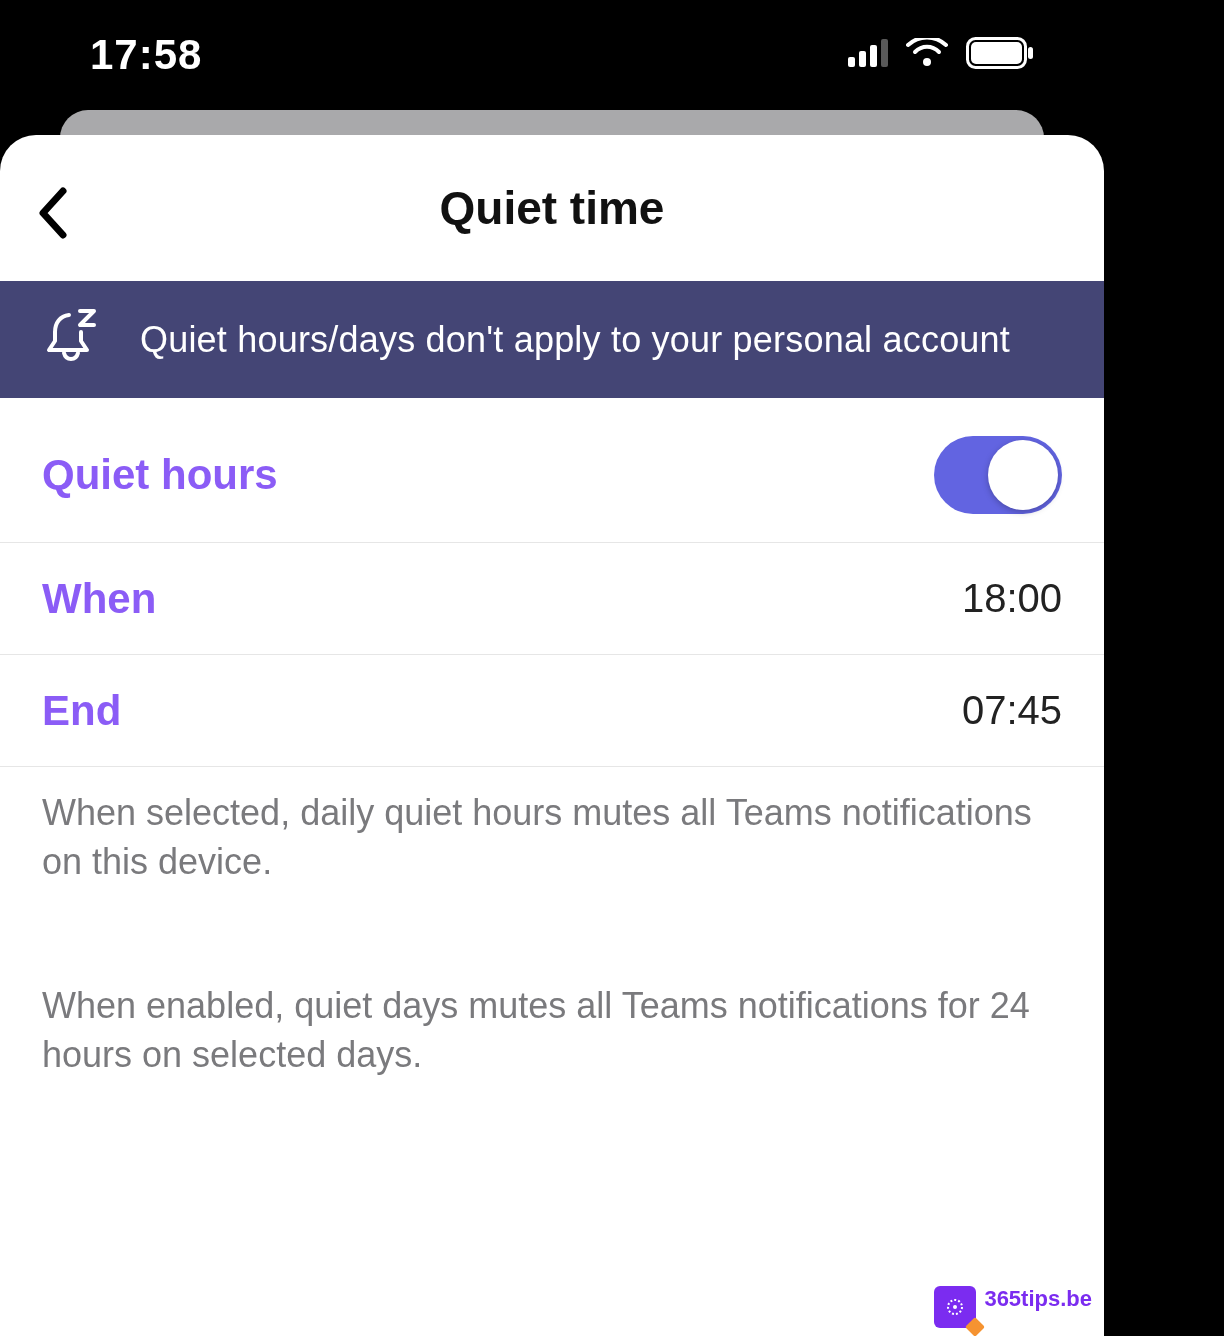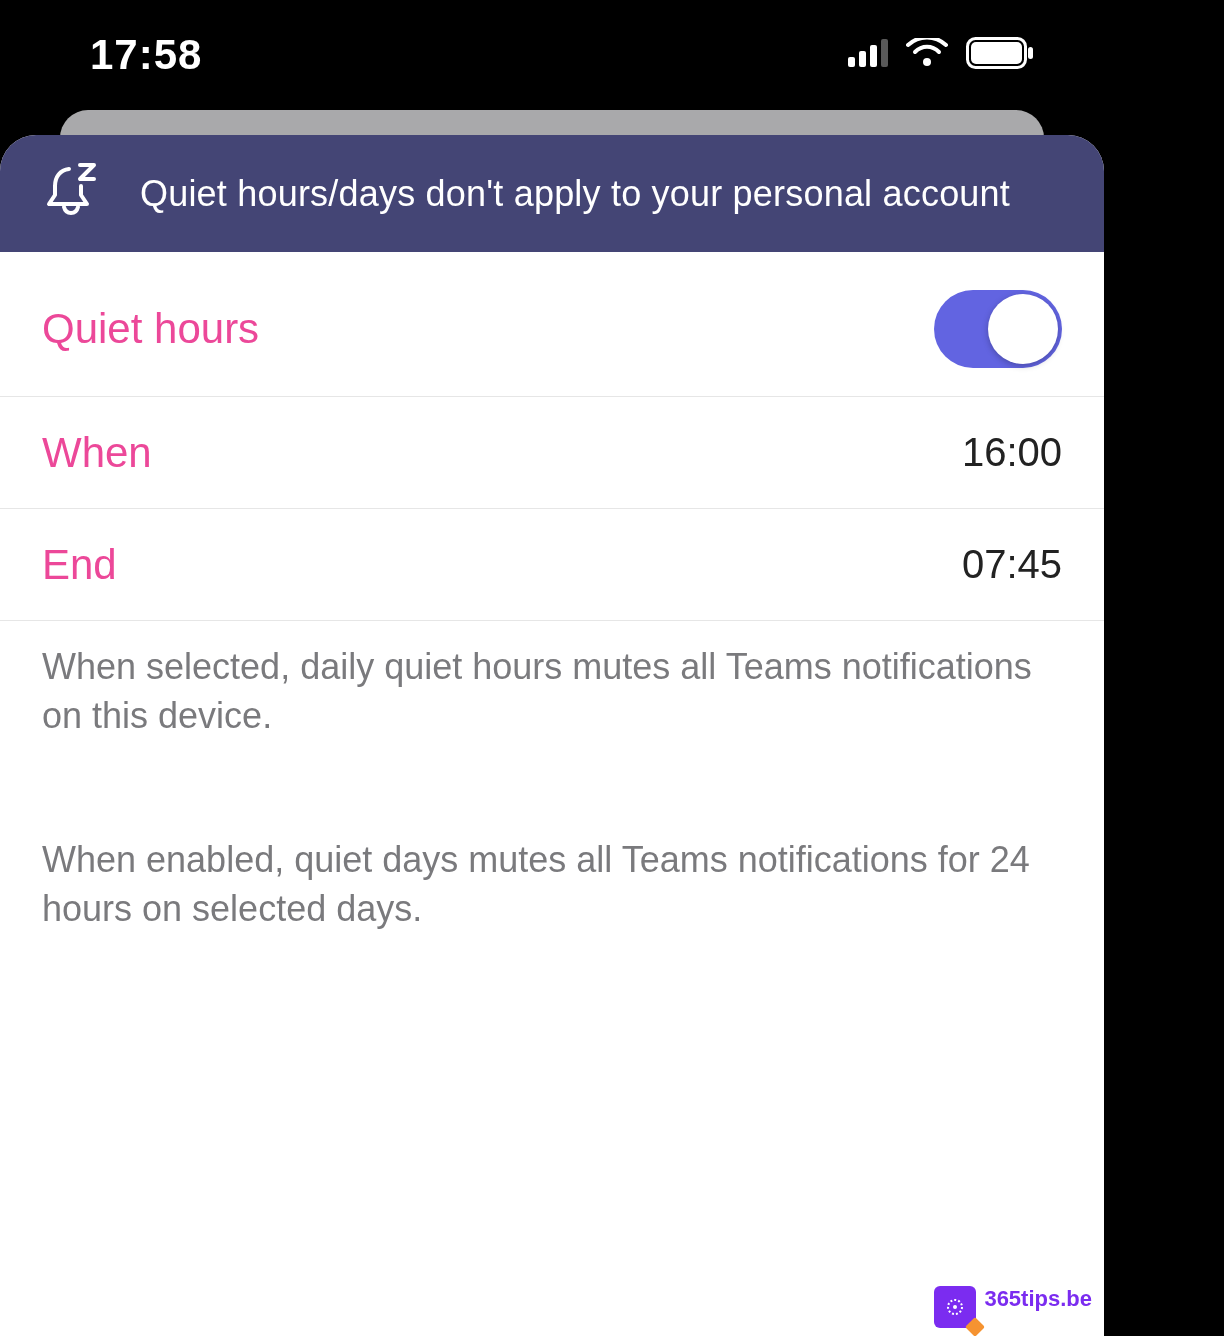--- a/index.html
+++ b/index.html
@@ -10,21 +10,21 @@
     .sb-right { display: flex; align-items: center; gap: 18px; }
     .bg-sheet { position: absolute; top: 110px; left: 60px; right: 60px; height: 50px; background: #a9a9ab; border-top-left-radius: 28px; border-top-right-radius: 28px; }
     .sheet { position: absolute; top: 135px; left: 0; right: 0; bottom: 0; background: #fff; border-top-left-radius: 36px; border-top-right-radius: 36px; overflow: hidden; }
     .nav { height: 146px; display: flex; align-items: center; justify-content: center; position: relative; }
     .nav-back { position: absolute; left: 22px; top: 48px; width: 60px; height: 60px; display: flex; align-items: center; justify-content: center; }
     .nav-title { font-size: 46px; font-weight: 800; color: #111; }
     .banner { background: #444575; color: #fff; display: flex; align-items: center; gap: 40px; padding: 28px 46px; font-size: 36px; }
     .banner-text { letter-spacing: .2px; }
     .row { display: flex; align-items: center; justify-content: space-between; padding: 28px 42px; border-bottom: 1px solid #e6e6e6; min-height: 112px; }
     .row.first { border-top: none; padding-top: 38px; }
-    .row-label { font-size: 42px; font-weight: 400; color: #ec4899; }
+    .row-label { font-size: 42px; font-weight: 700; color: #8b5cf6; }
     .row-value { font-size: 40px; font-weight: 500; color: #222; }
     .hint { padding: 22px 42px 10px; color: #7a7a7d; font-size: 36px; line-height: 1.35; }
     .section-gap { height: 64px; }
     
     .toggle { width: 128px; height: 78px; border-radius: 78px; position: relative; }
     .toggle .knob { position: absolute; top: 4px; width: 70px; height: 70px; border-radius: 50%; background: #fff; box-shadow: 0 2px 6px rgba(0,0,0,.25); }
     .toggle.on { background: #6264e1; }
     .toggle.on .knob { right: 4px; }
     .toggle.off { background: #e9e9ec; }
     .toggle.off .knob { left: 4px; box-shadow: 0 2px 8px rgba(0,0,0,.18); }
@@ -65,20 +65,28 @@
             <rect x="62" y="10" width="5" height="12" rx="2.5" fill="#fff"></rect>
           </svg>
       </span>
     </div>
   </div>
 
   <div class="bg-sheet"></div>
 
   <div class="sheet">
 
+    <div class="nav">
+      <div class="nav-back">
+        <svg width="34" height="52" viewBox="0 0 34 52">
+            <path d="M28 4 8 26l20 22" stroke="#000" stroke-width="7" fill="none" stroke-linecap="round" stroke-linejoin="round"></path>
+          </svg>
+      </div>
+      <div class="nav-title">Quiet time</div>
+    </div>
 
     <div class="banner">
       <span>
         <svg width="54" height="52" viewBox="0 0 54 52">
             <path d="M23 6c-9 1-14 8-14 17v9l-6 9h38l-6-9v-9" stroke="#fff" stroke-width="4" fill="none" stroke-linecap="round" stroke-linejoin="round"></path>
             <path d="M18 44c1 4 4 6 7 6s6-2 7-6" stroke="#fff" stroke-width="4" fill="none" stroke-linecap="round"></path>
             <path d="M34 2h14l-14 14h14" stroke="#fff" stroke-width="4" fill="none" stroke-linecap="round" stroke-linejoin="round"></path>
           </svg>
       </span>
       <span class="banner-text">Quiet hours/days don't apply to your personal account</span>
@@ -86,21 +94,21 @@
 
     <div class="row first">
       <div class="row-label">Quiet hours</div>
       <div class="toggle on">
         <div class="knob"></div>
       </div>
     </div>
 
     <div class="row">
       <div class="row-label">When</div>
-      <div class="row-value">16:00</div>
+      <div class="row-value">18:00</div>
     </div>
 
     <div class="row">
       <div class="row-label">End</div>
       <div class="row-value">07:45</div>
     </div>
 
     <div class="hint">When selected, daily quiet hours mutes all Teams notifications on this device.</div>
 
     <div class="section-gap"></div>

